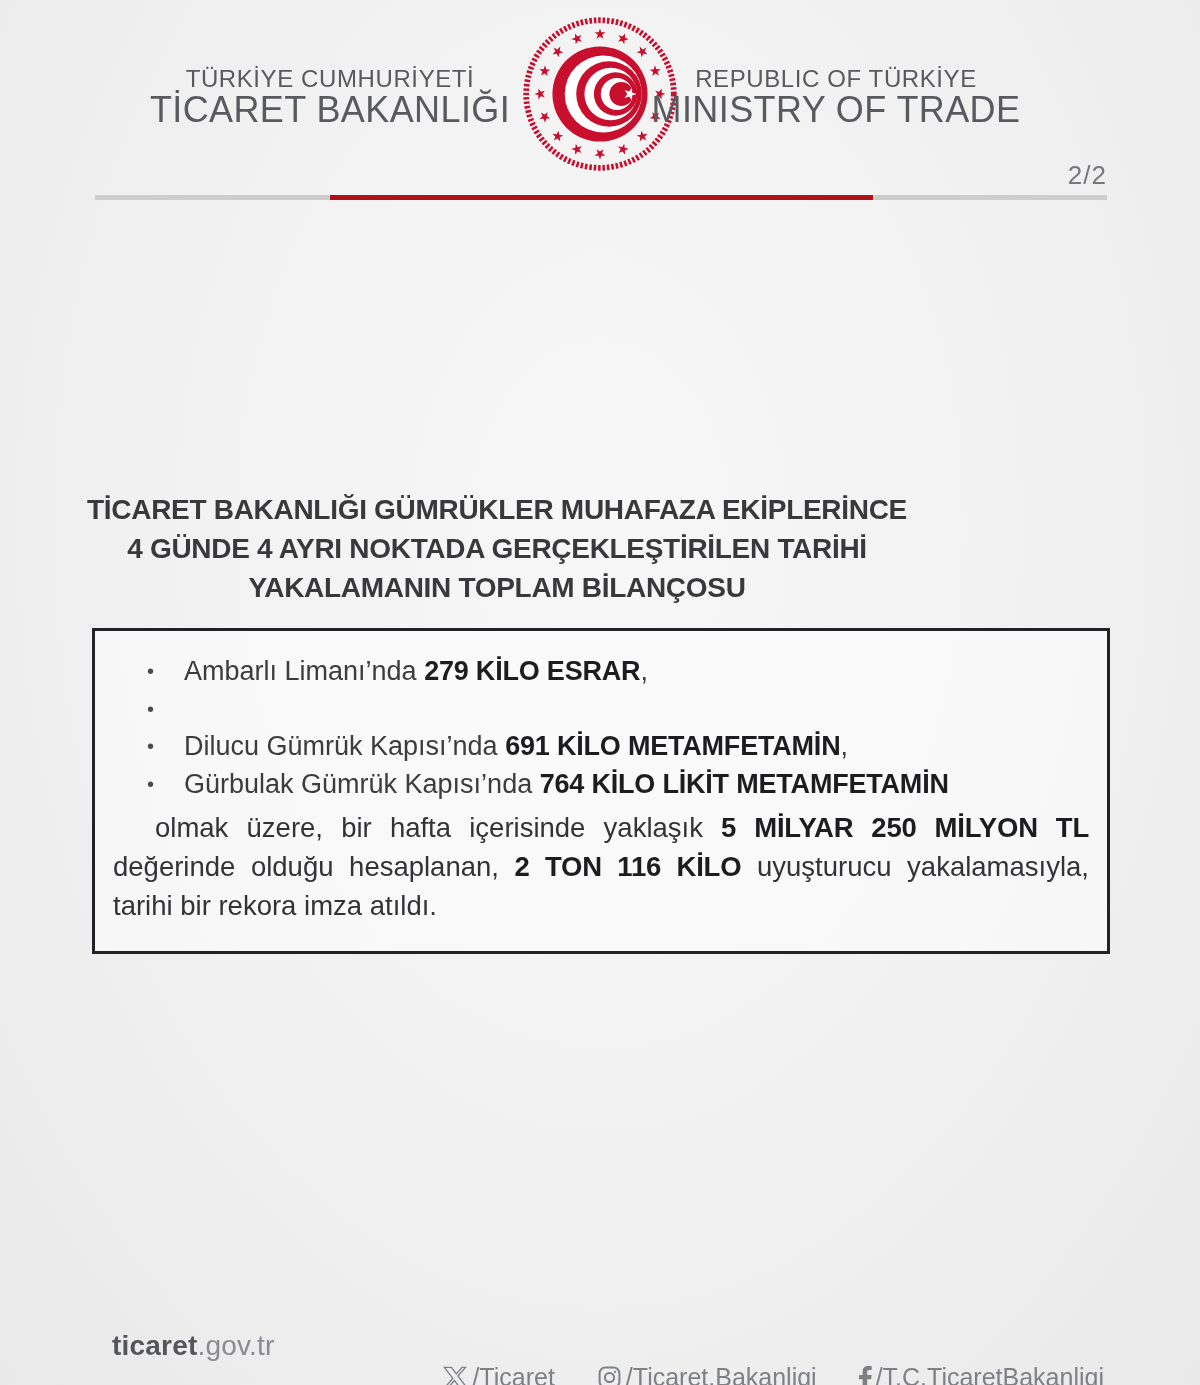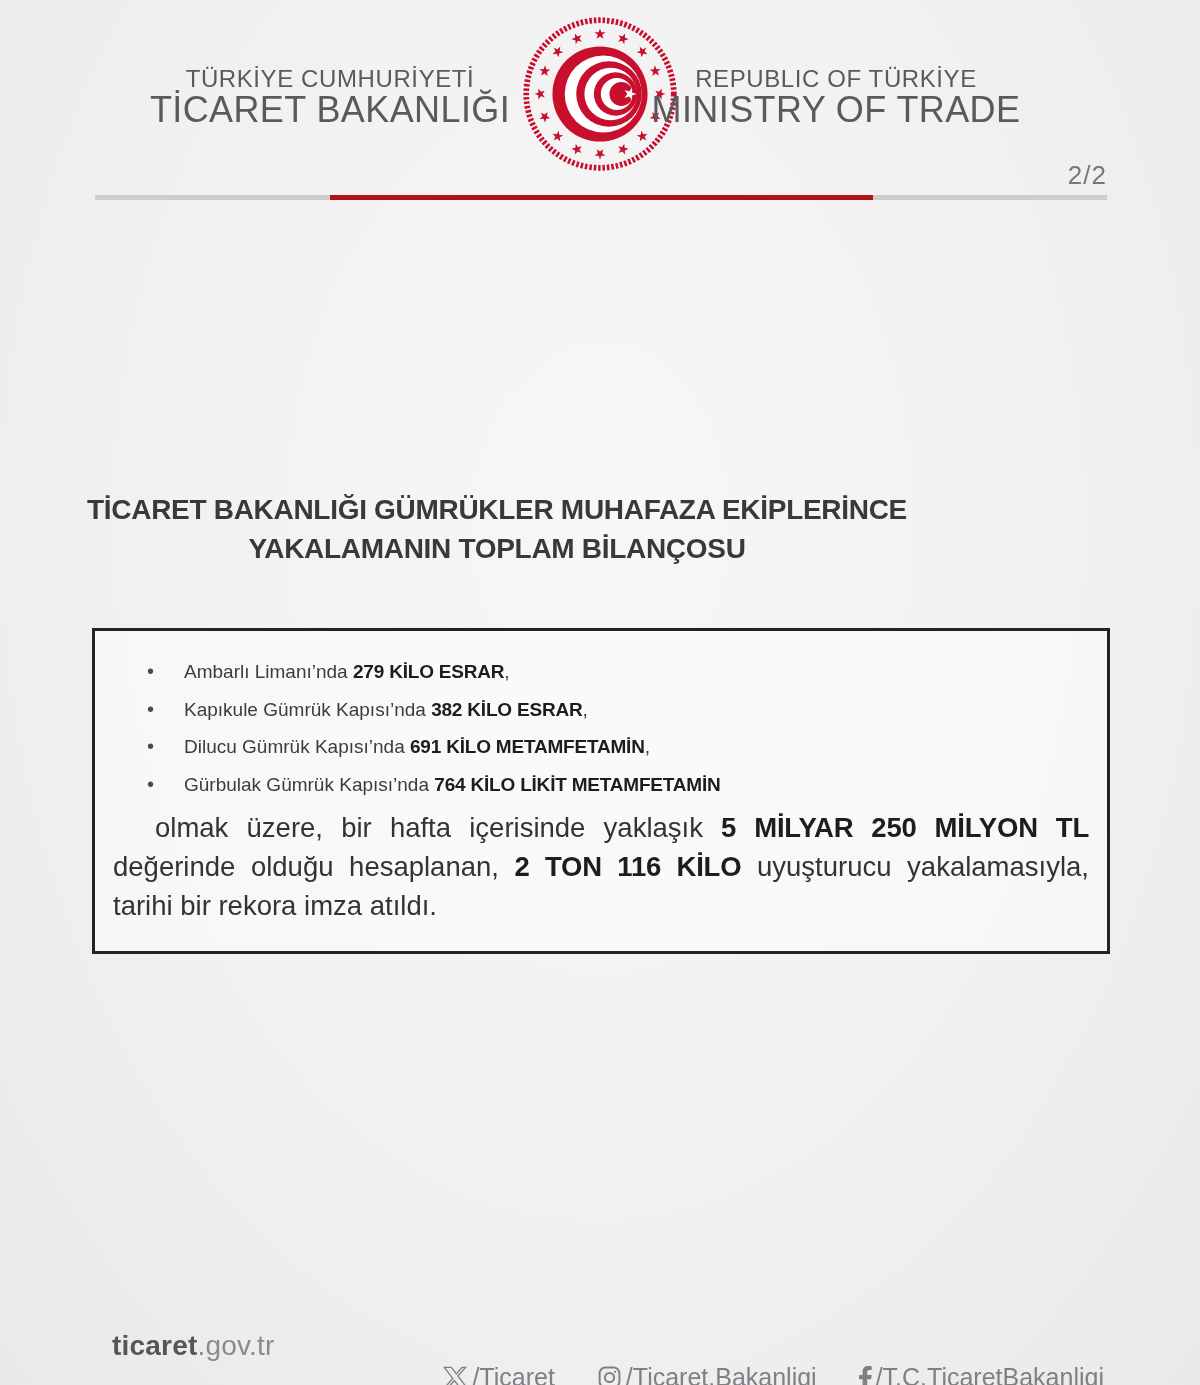--- a/index.html
+++ b/index.html
@@ -52,21 +52,21 @@
   .summary-box {
     position: absolute; left: 92px; top: 628px; width: 1018px; height: 326px;
     border: 3px solid #222326;
     background: rgba(253,253,253,0.55);
   }
   .bullet-list { padding: 22px 20px 0 52px; }
   .bullet-row { display: flex; align-items: flex-start; line-height: 37.5px; }
   .bullet-dot {
     width: 37px; flex: 0 0 37px; font-size: 20px; color: #4a4a4c; line-height: 37.5px;
   }
-  .bullet-text { font-size: 19px; color: #3c3c3e; }
+  .bullet-text { font-size: 27px; color: #3c3c3e; }
   .bullet-text b, .box-paragraph b { font-weight: 700; color: #1d1d1f; letter-spacing: -0.2px; }
   .box-paragraph {
     margin: 5px 18px 0 18px;
     font-size: 27.5px; line-height: 39px; color: #333336;
     text-align: justify; text-indent: 42px;
   }
 
   
   .site-link {
     position: absolute; left: 105px; top: 1330px;
@@ -134,34 +134,34 @@
     <div class="hdr-line2">MINISTRY OF TRADE</div>
   </div>
 
   <div class="page-indicator">2/2</div>
   <div class="divider">
     <div class="divider-red" style="background:#b01218"></div>
   </div>
 
   <div class="title-block">
     <div>TİCARET BAKANLIĞI GÜMRÜKLER MUHAFAZA EKİPLERİNCE</div>
+    <div>4 GÜNDE 4 AYRI NOKTADA GERÇEKLEŞTİRİLEN TARİHİ</div>
     <div>YAKALAMANIN TOPLAM BİLANÇOSU</div>
   </div>
 
   <div class="summary-box">
     <div class="bullet-list">
 
       <div class="bullet-row">
         <span class="bullet-dot">•</span>
         <span class="bullet-text"><span>Ambarlı Limanı’nda </span><b>279 KİLO ESRAR</b><span>,</span></span>
       </div>
 
       <div class="bullet-row">
         <span class="bullet-dot">•</span>
-        <span class="bullet-text"><span>Kapıkule Gümrük Kapısı’nda </span><b>382 KİLO ESRAR</b><span>,</span></span>
       </div>
 
       <div class="bullet-row">
         <span class="bullet-dot">•</span>
         <span class="bullet-text"><span>Dilucu Gümrük Kapısı’nda </span><b>691 KİLO METAMFETAMİN</b><span>,</span></span>
       </div>
 
       <div class="bullet-row">
         <span class="bullet-dot">•</span>
         <span class="bullet-text"><span>Gürbulak Gümrük Kapısı’nda </span><b>764 KİLO LİKİT METAMFETAMİN</b><span></span></span>

